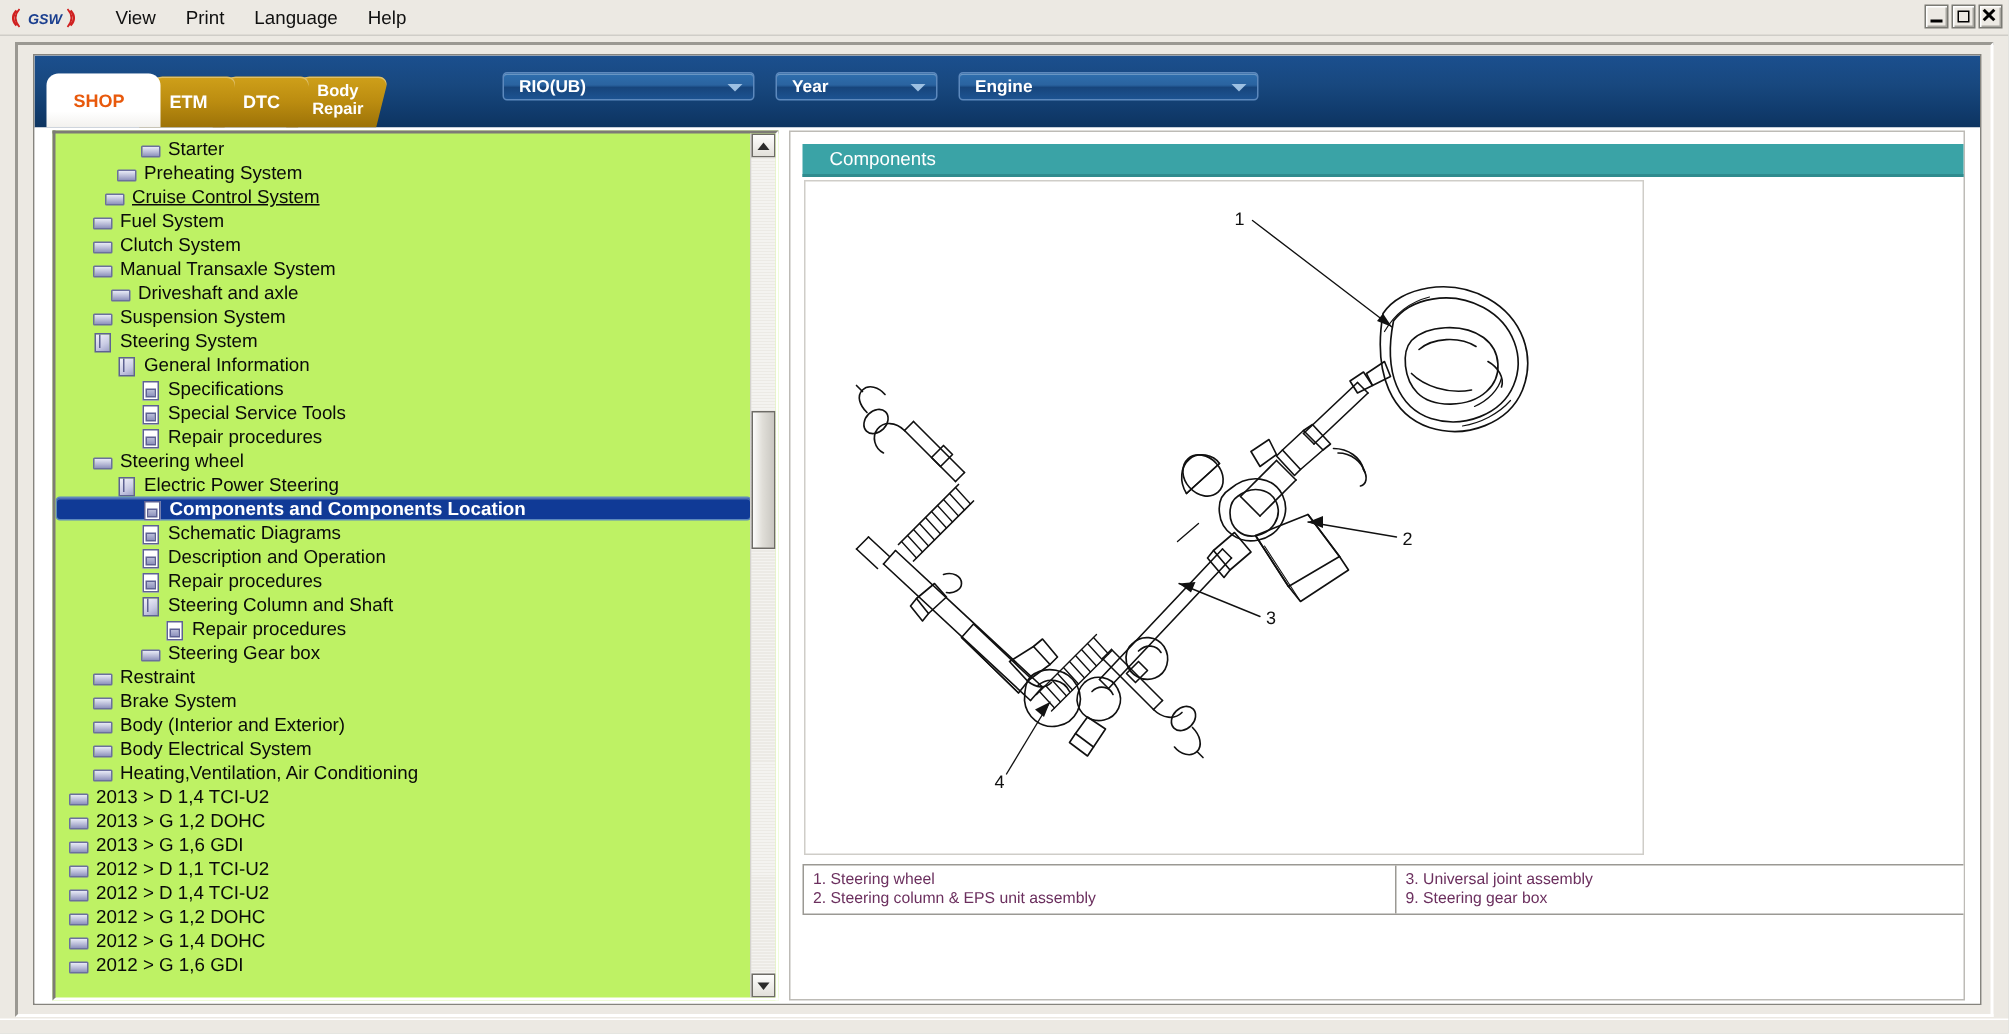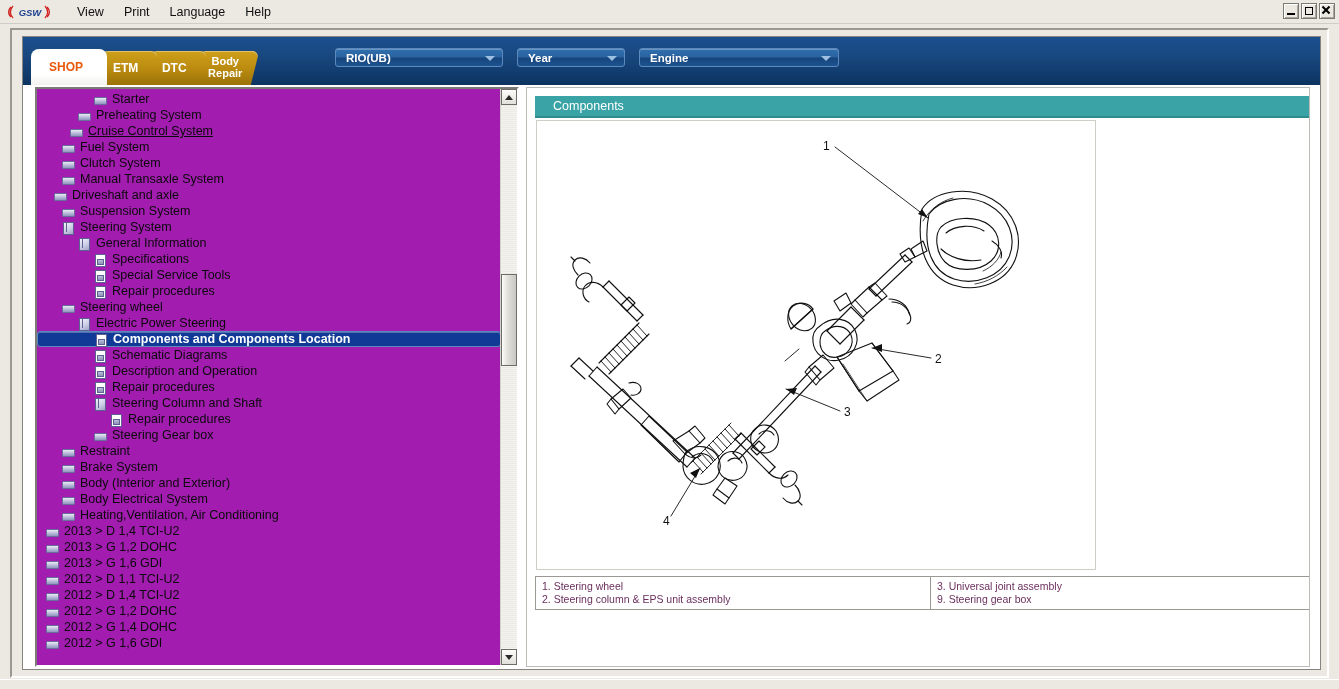--- a/index.html
+++ b/index.html
@@ -166,21 +166,21 @@
     background: #ffffff;
   }
 
   
   .tree-panel {
     position: absolute;
     left: 12px; top: 2px;
     width: 484px; height: 580px;
     border: 2px solid;
     border-color: #7d7b76 #ffffff #ffffff #7d7b76;
-    background: #a21caf;
+    background: #bef264;
     box-sizing: border-box;
     overflow: hidden;
   }
   .tree {
     position: absolute; left: 0; top: 0;
     width: 464px; height: 100%;
     padding: 2px 0 0 0;
     overflow: hidden;
   }
   .node {
@@ -427,21 +427,21 @@
                 <span class="lbl">Fuel System</span>
               </div>
               <div class="node" style="padding-left: 24px;">
                 <span class="ico ico-folder"></span>
                 <span class="lbl">Clutch System</span>
               </div>
               <div class="node" style="padding-left: 24px;">
                 <span class="ico ico-folder"></span>
                 <span class="lbl">Manual Transaxle System</span>
               </div>
-              <div class="node" style="padding-left: 16px;">
+              <div class="node" style="padding-left: 36px;">
                 <span class="ico ico-folder"></span>
                 <span class="lbl">Driveshaft and axle</span>
               </div>
               <div class="node" style="padding-left: 24px;">
                 <span class="ico ico-folder"></span>
                 <span class="lbl">Suspension System</span>
               </div>
               <div class="node" style="padding-left: 24px;">
                 <span class="ico ico-book"></span>
                 <span class="lbl">Steering System</span>

